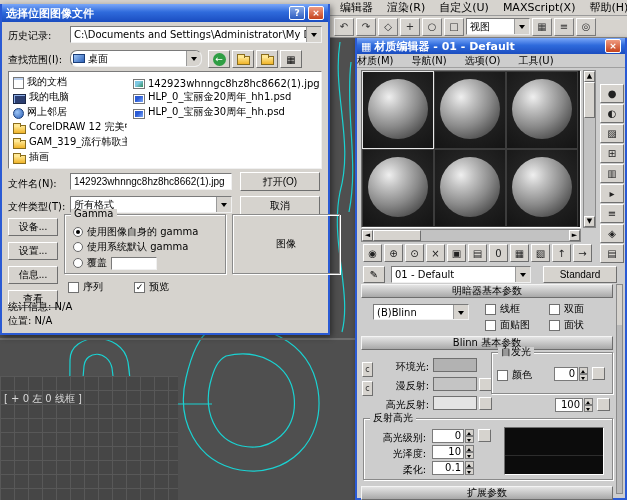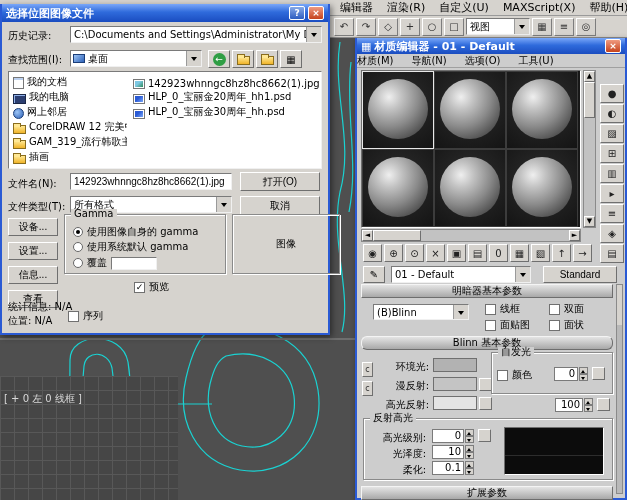--- a/index.html
+++ b/index.html
@@ -173,21 +173,21 @@
   <div class="dlg-body">
     <span class="lbl" style="left:6px;top:7px;">历史记录:</span>
     <div class="combo abs" style="left:68px;top:4px;width:252px;">
       <span class="ct">C:\Documents and Settings\Administrator\My Documents\3dsMa</span>
       <span class="cbtn">
           <i class="tri"></i>
         </span>
     </div>
 
     <span class="lbl" style="left:6px;top:31px;">查找范围(I):</span>
-    <div class="combo abs" style="left:68px;top:28px;width:132px;">
+    <div class="combo abs" style="left:68px;top:28px;width:132px;border-radius:7px;">
       <span class="deskico"></span>
       <span class="ct">桌面</span>
       <span class="cbtn">
           <i class="tri"></i>
         </span>
     </div>
     <span class="raise btn abs" style="left:206px;top:28px;width:22px;height:18px;">
         <span class="backc">←</span>
       </span>
     <span class="raise btn abs" style="left:230px;top:28px;width:22px;height:18px;">
@@ -275,21 +275,21 @@
           <span class="rb"></span>
           <span>覆盖</span>
           <span class="sunk" style="width:46px;height:13px;display:inline-block;"></span>
         </div>
     </div>
 
     <div class="grp btn" style="left:230px;top:192px;width:108px;height:60px;display:flex;">
       <span>图像</span>
     </div>
 
-    <div class="grow" style="left:66px;top:258px;margin-top:29px;">
+    <div class="grow" style="left:66px;top:258px;">
         <span class="cb"></span>
         <span>序列</span>
       </div>
     <div class="grow" style="left:132px;top:258px;">
         <span class="cb">✓</span>
         <span>预览</span>
       </div>
 
     <span class="lbl" style="left:6px;top:278px;">统计信息: N/A</span>
     <span class="lbl" style="left:6px;top:292px;">位置: N/A</span>
@@ -432,21 +432,21 @@
       </div>
     <div class="grow" style="left:128px;top:250px;">
         <span class="cb"></span>
         <span>面贴图</span>
       </div>
     <div class="grow" style="left:192px;top:250px;">
         <span class="cb"></span>
         <span>面状</span>
       </div>
 
-    <div class="roll" style="top:268px;border-radius:6px;">Blinn 基本参数</div>
+    <div class="roll" style="top:268px;">Blinn 基本参数</div>
 
     <span class="raise melock" style="top:294px;">c</span>
     <span class="raise melock" style="top:313px;">c</span>
     <span class="rlabel" style="left:16px;top:292px;">环境光:</span>
     <span class="swatch" style="left:76px;top:290px;background:#b2b2b2;"></span>
     <span class="rlabel" style="left:16px;top:311px;">漫反射:</span>
     <span class="swatch" style="left:76px;top:309px;background:#c4c4c4;"></span>
     <span class="raise mapbtn" style="left:122px;top:310px;"></span>
     <span class="rlabel" style="left:16px;top:330px;">高光反射:</span>
     <span class="swatch" style="left:76px;top:328px;background:#e4e4e4;"></span>

